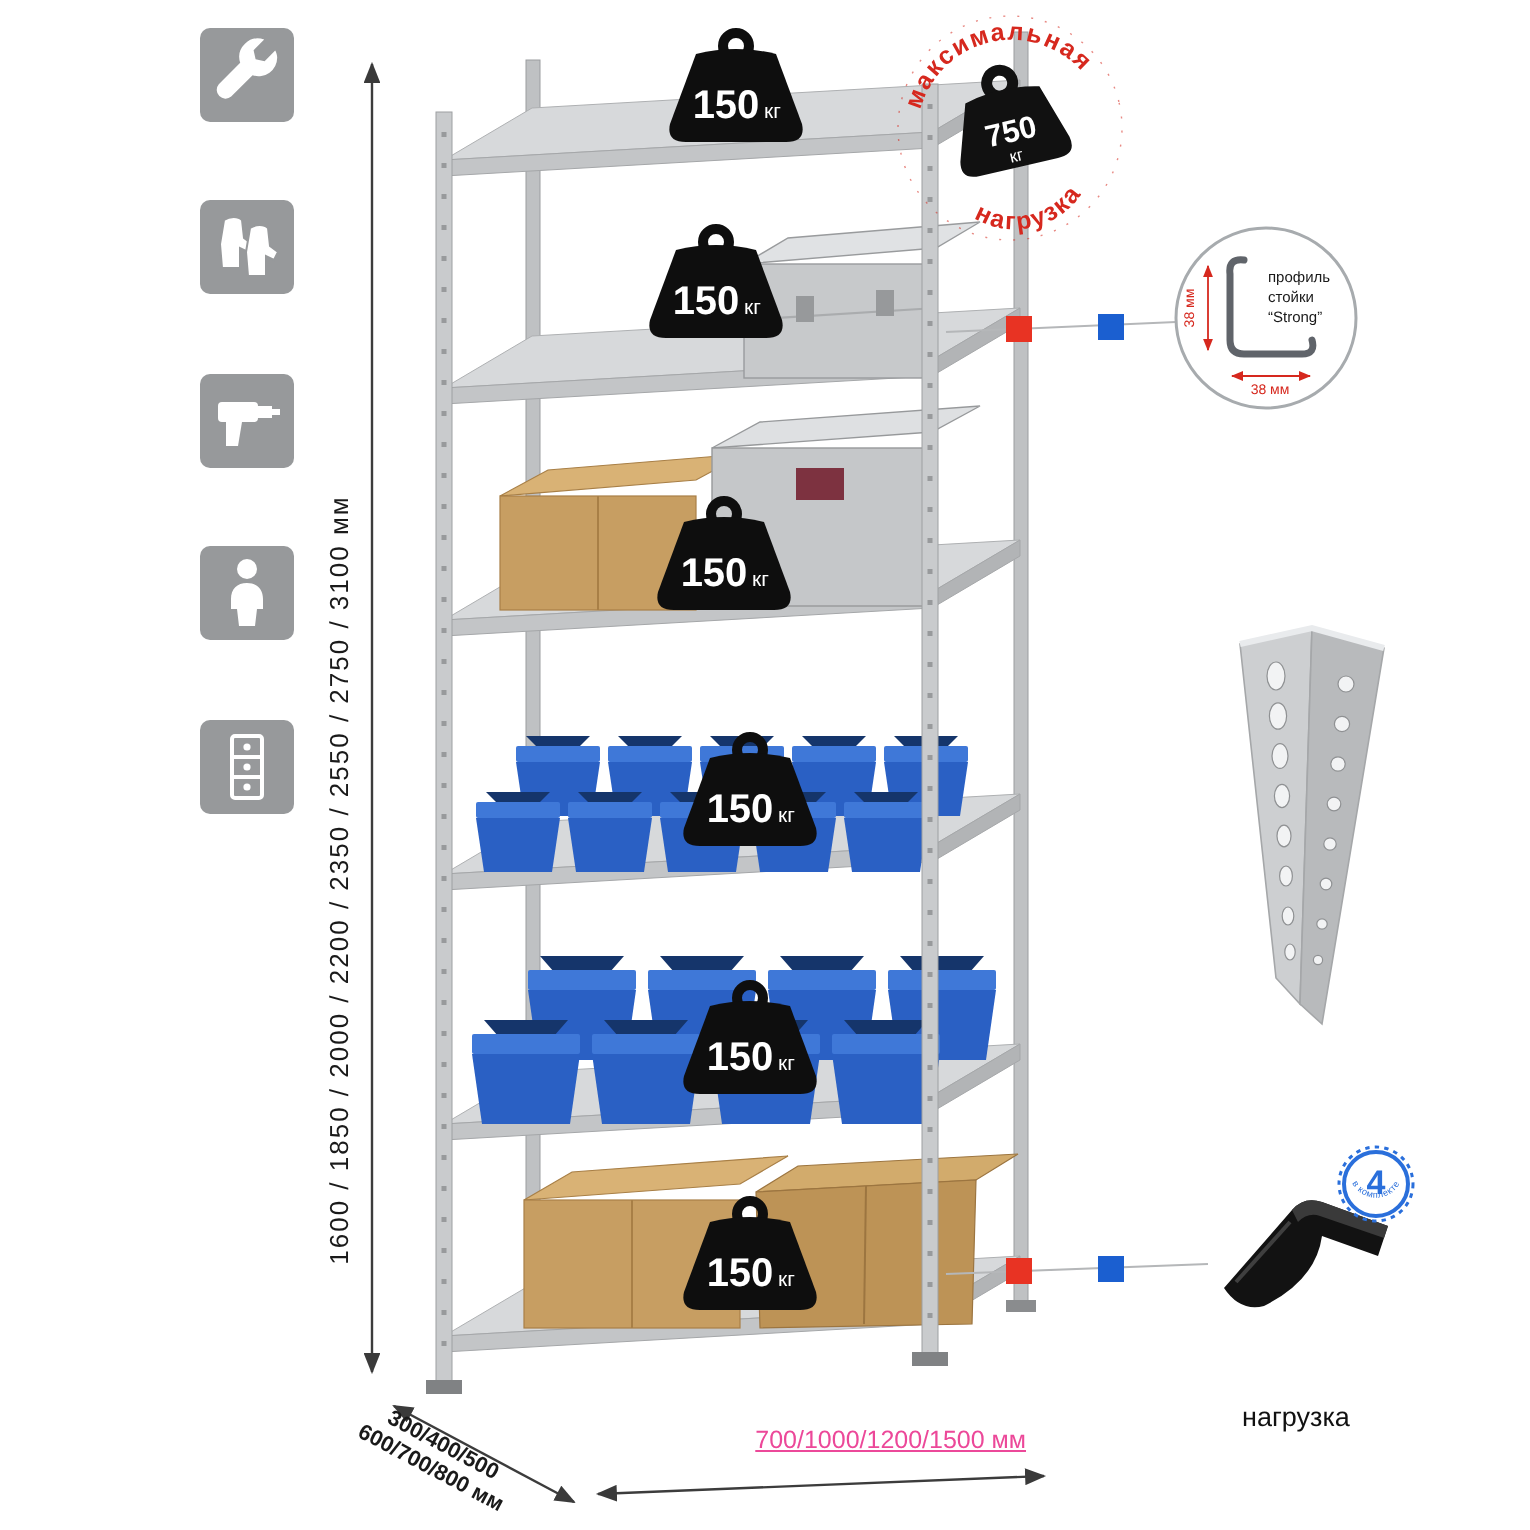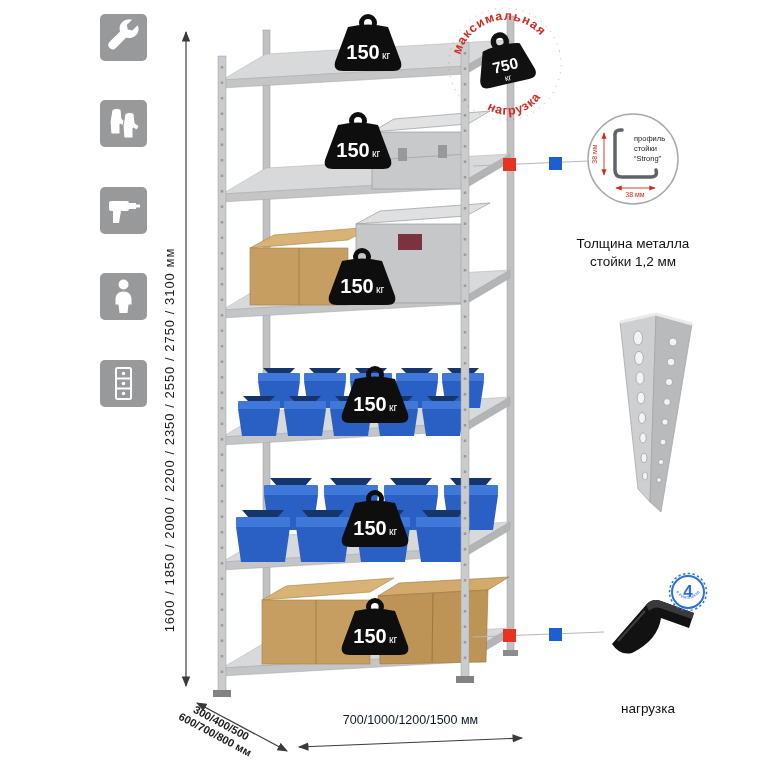--- a/index.html
+++ b/index.html
@@ -25,22 +25,22 @@
   .stamp-num{fill:#fff;font-size:15.5px;font-weight:bold;text-anchor:middle;}
   .stamp-kg{fill:#fff;font-size:8.5px;text-anchor:middle;}
 
   
   .height-label{position:absolute;left:-89px;top:431px;width:520px;height:18px;
     transform:rotate(-90deg);transform-origin:center;text-align:center;
     font-size:13px;letter-spacing:1px;color:#1a1a1a;}
   .depth-label{position:absolute;left:148px;top:716px;width:140px;transform:rotate(28deg);
     transform-origin:center;text-align:center;font-size:11px;font-weight:bold;
     line-height:1.2;color:#1a1a1a;}
-  .width-label{position:absolute;left:308px;top:713px;width:205px;text-align:center;
-    font-size:12.5px;color:#0f172a;}
+  .width-label{position:absolute;left:308px;top:713px;width:205px;text-align:right;
+    font-size:12.5px;color:#ec4899;text-decoration:underline;}
   .caption{position:absolute;text-align:center;font-size:13.5px;line-height:1.3;color:#111;}
   .caption-profile{left:553px;top:235px;width:160px;}
   .caption-foot{left:568px;top:700px;width:160px;}
   .caption span{display:block;}
 
   
   .prof-dim{fill:#d6281e;font-size:7px;text-anchor:middle;}
   .prof-txt{fill:#1a1a1a;font-size:7.5px;}
   .badge-num{fill:#2a6fdb;font-size:17px;font-weight:bold;text-anchor:middle;}
   .badge-arc{fill:#2a6fdb;font-size:4.6px;letter-spacing:.3px;}
@@ -340,22 +340,18 @@
 
   <div class="height-label">1600 / 1850 / 2000 / 2200 / 2350 / 2550 / 2750 / 3100 мм</div>
 
   <div class="depth-label">
     <span style="display:block">300/400/500</span>
     <span style="display:block">600/700/800 мм</span>
   </div>
 
   <div class="width-label">700/1000/1200/1500 мм</div>
 
-  <div class="caption caption-profile">
-    <span>Толщина металла</span>
-    <span>стойки 1,2 мм</span>
-  </div>
 
   <div class="caption caption-foot">
     <span>нагрузка</span>
   </div>
 
 </div>
 
 </body></html>

